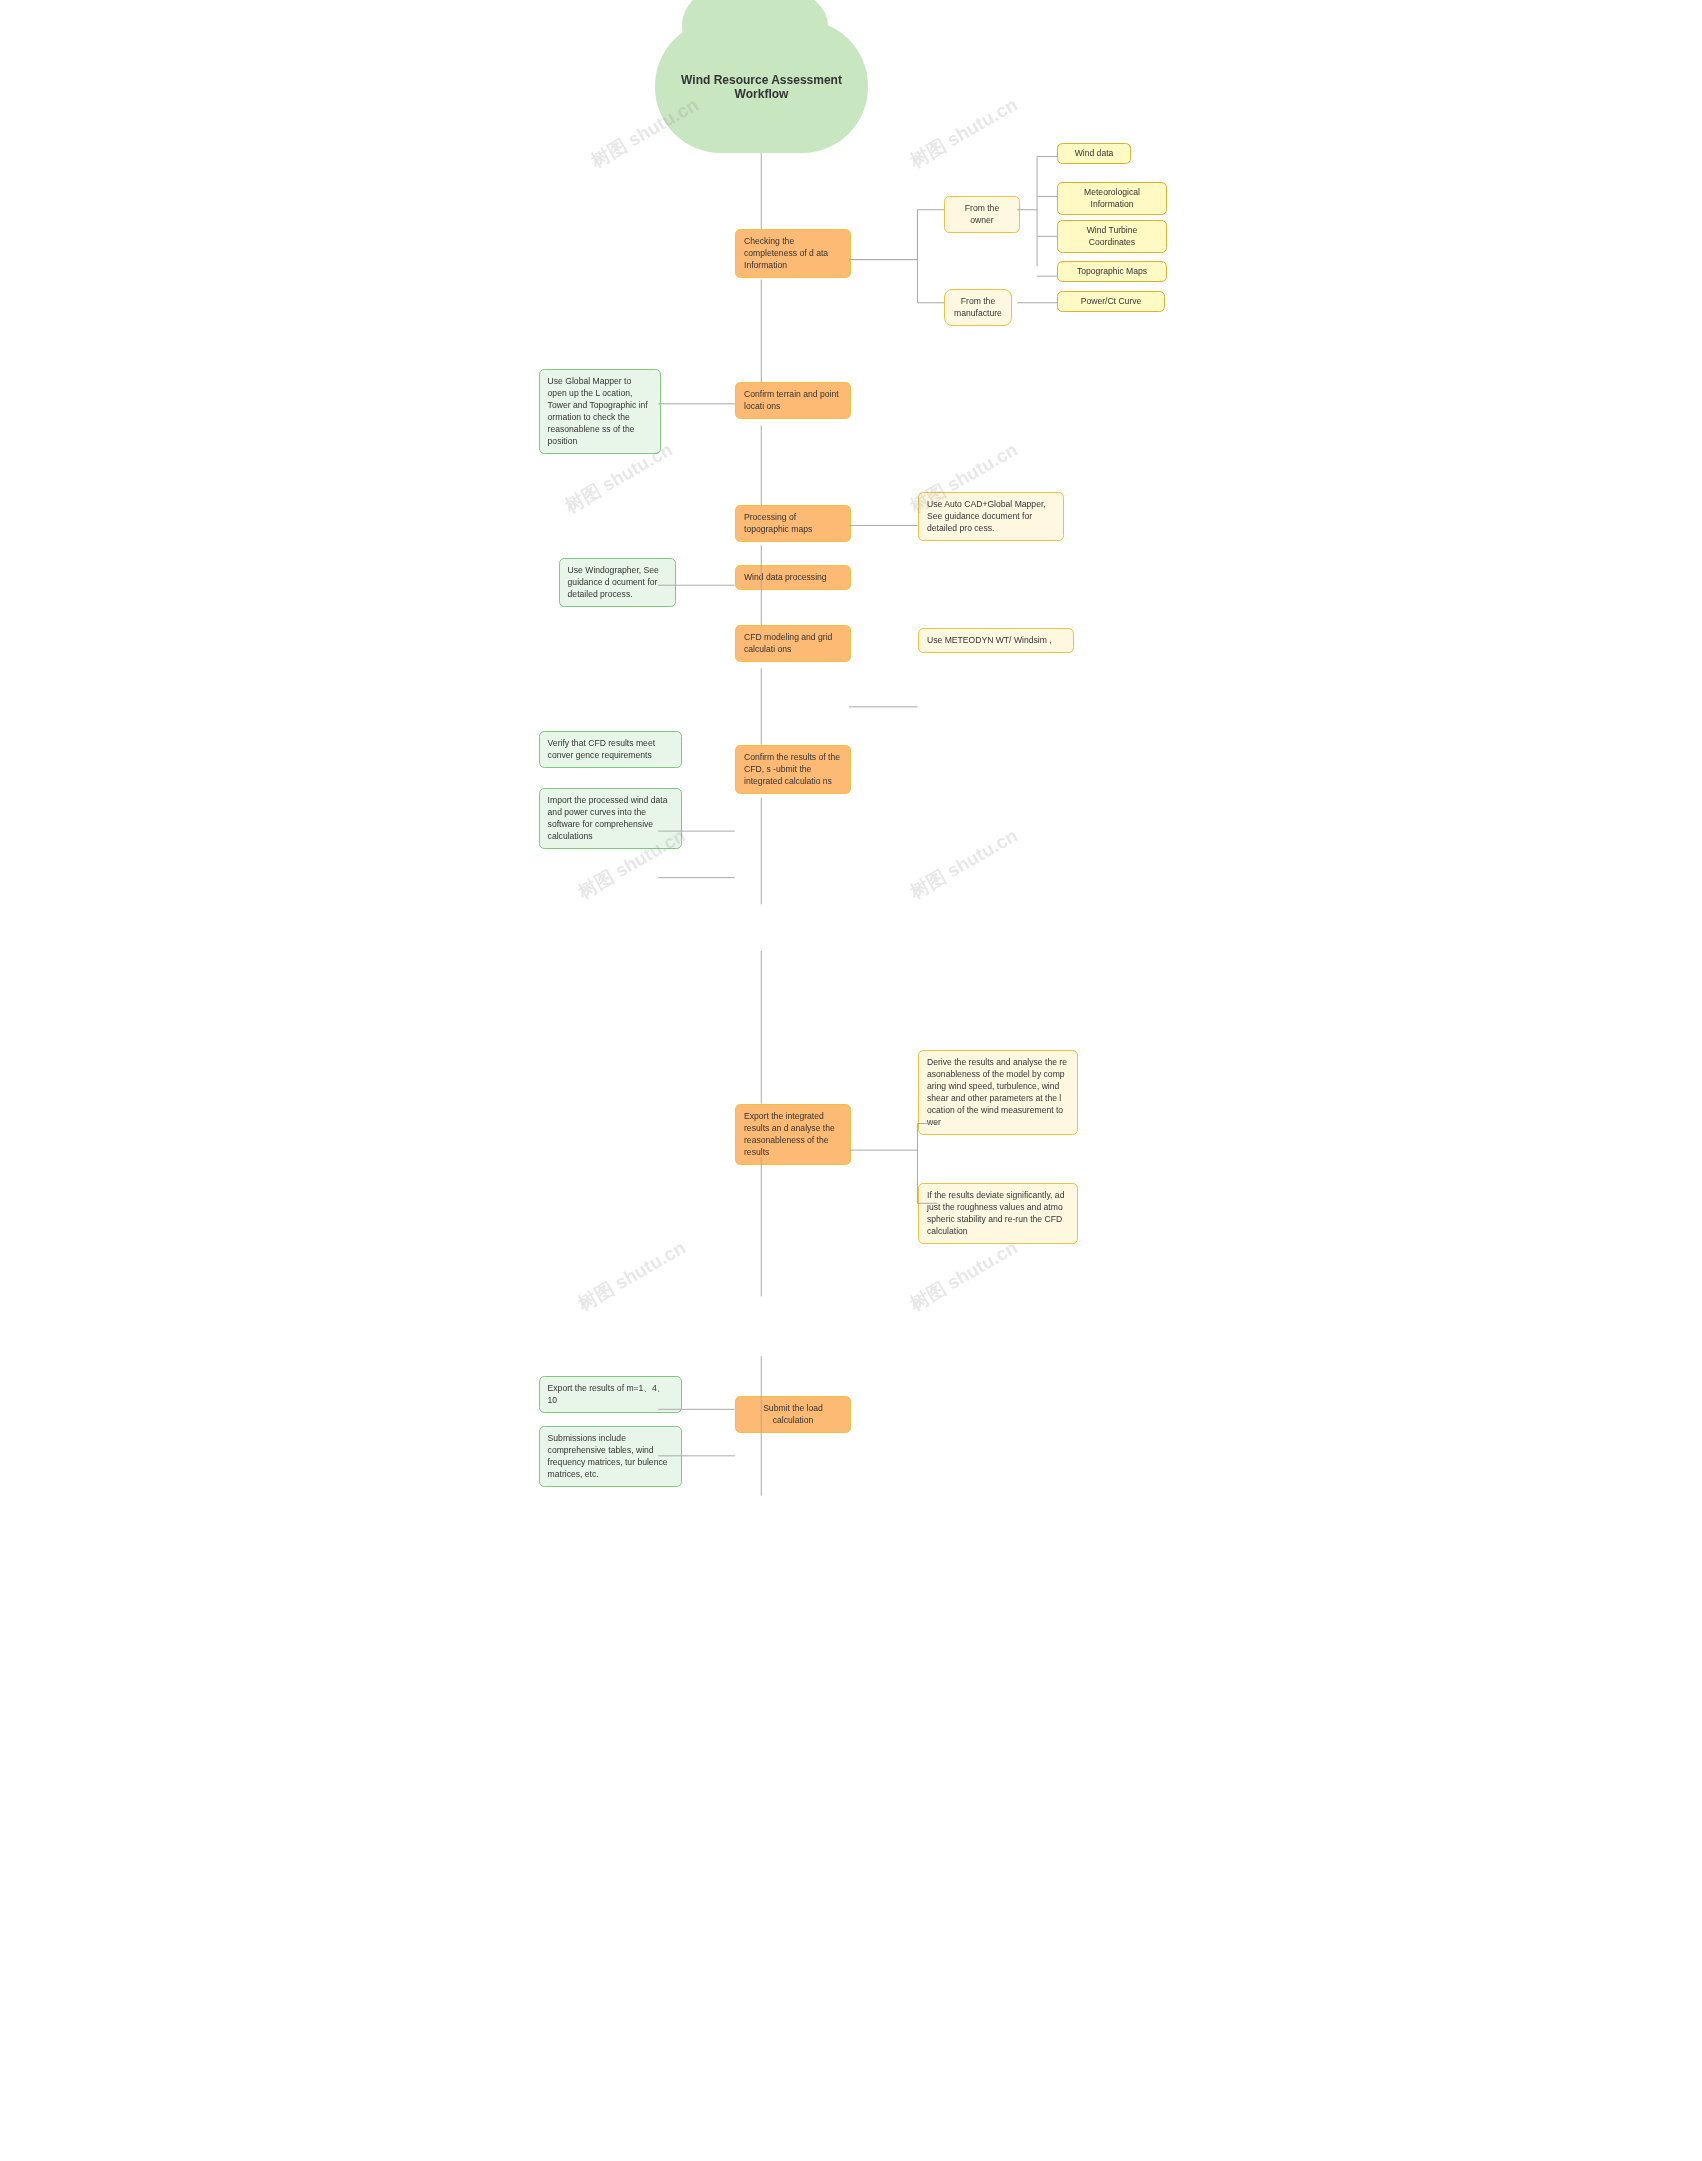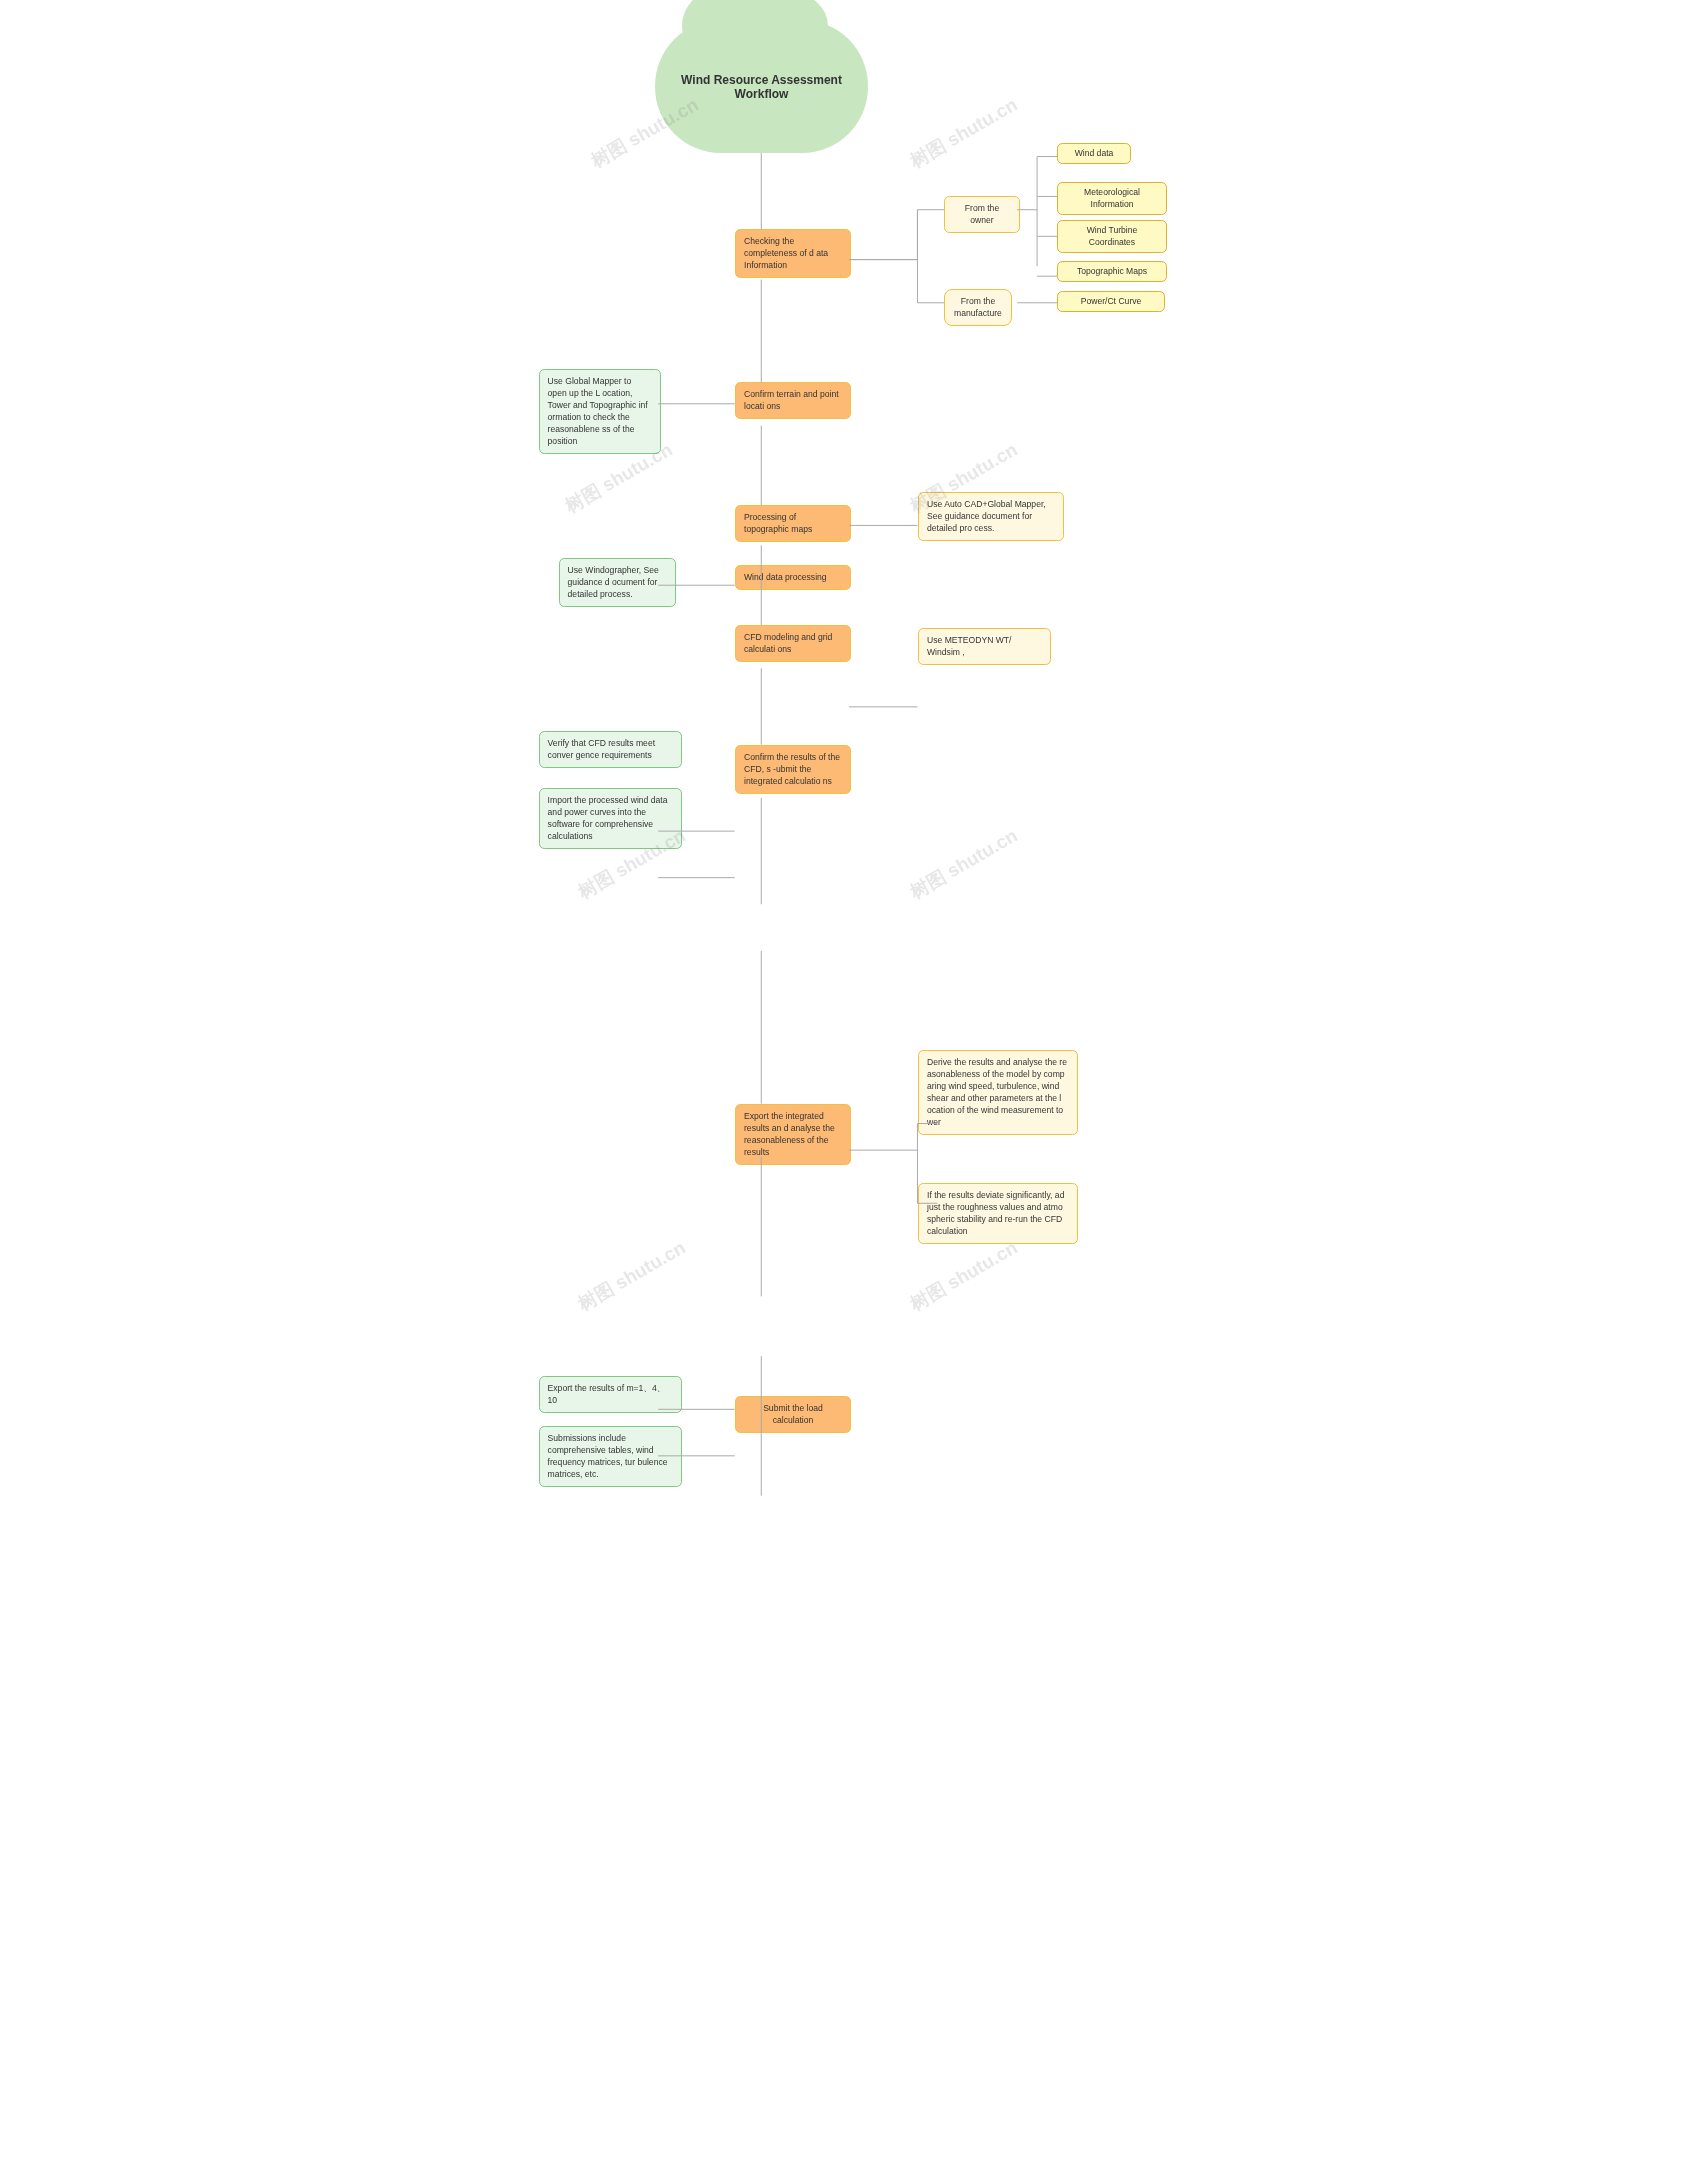--- a/index.html
+++ b/index.html
@@ -239,21 +239,21 @@
   <div class="box box-left" style="left:6.6px; top:558px; width:117px;margin-left:20px;">
     <span>Use Windographer, See guidance d
 ocument for detailed process.</span>
   </div>
 
   <div class="box box-main" style="left:203px; top:625px; width:116px;">
     <span>CFD modeling and grid calculati
 ons</span>
   </div>
 
-  <div class="box box-right" style="left:386px; top:628px; width:133px;">
+  <div class="box box-right" style="left:386px; top:628px; width:156px;">
     <span>Use  METEODYN WT/ Windsim ,</span>
   </div>
 
   <div class="box box-main" style="left:203px; top:745px; width:116px;">
     <span>Confirm the results of the CFD, s
 -ubmit the integrated calculatio
 ns</span>
   </div>
 
   <div class="box box-left" style="left:6.6px; top:731px; width:143px;">

